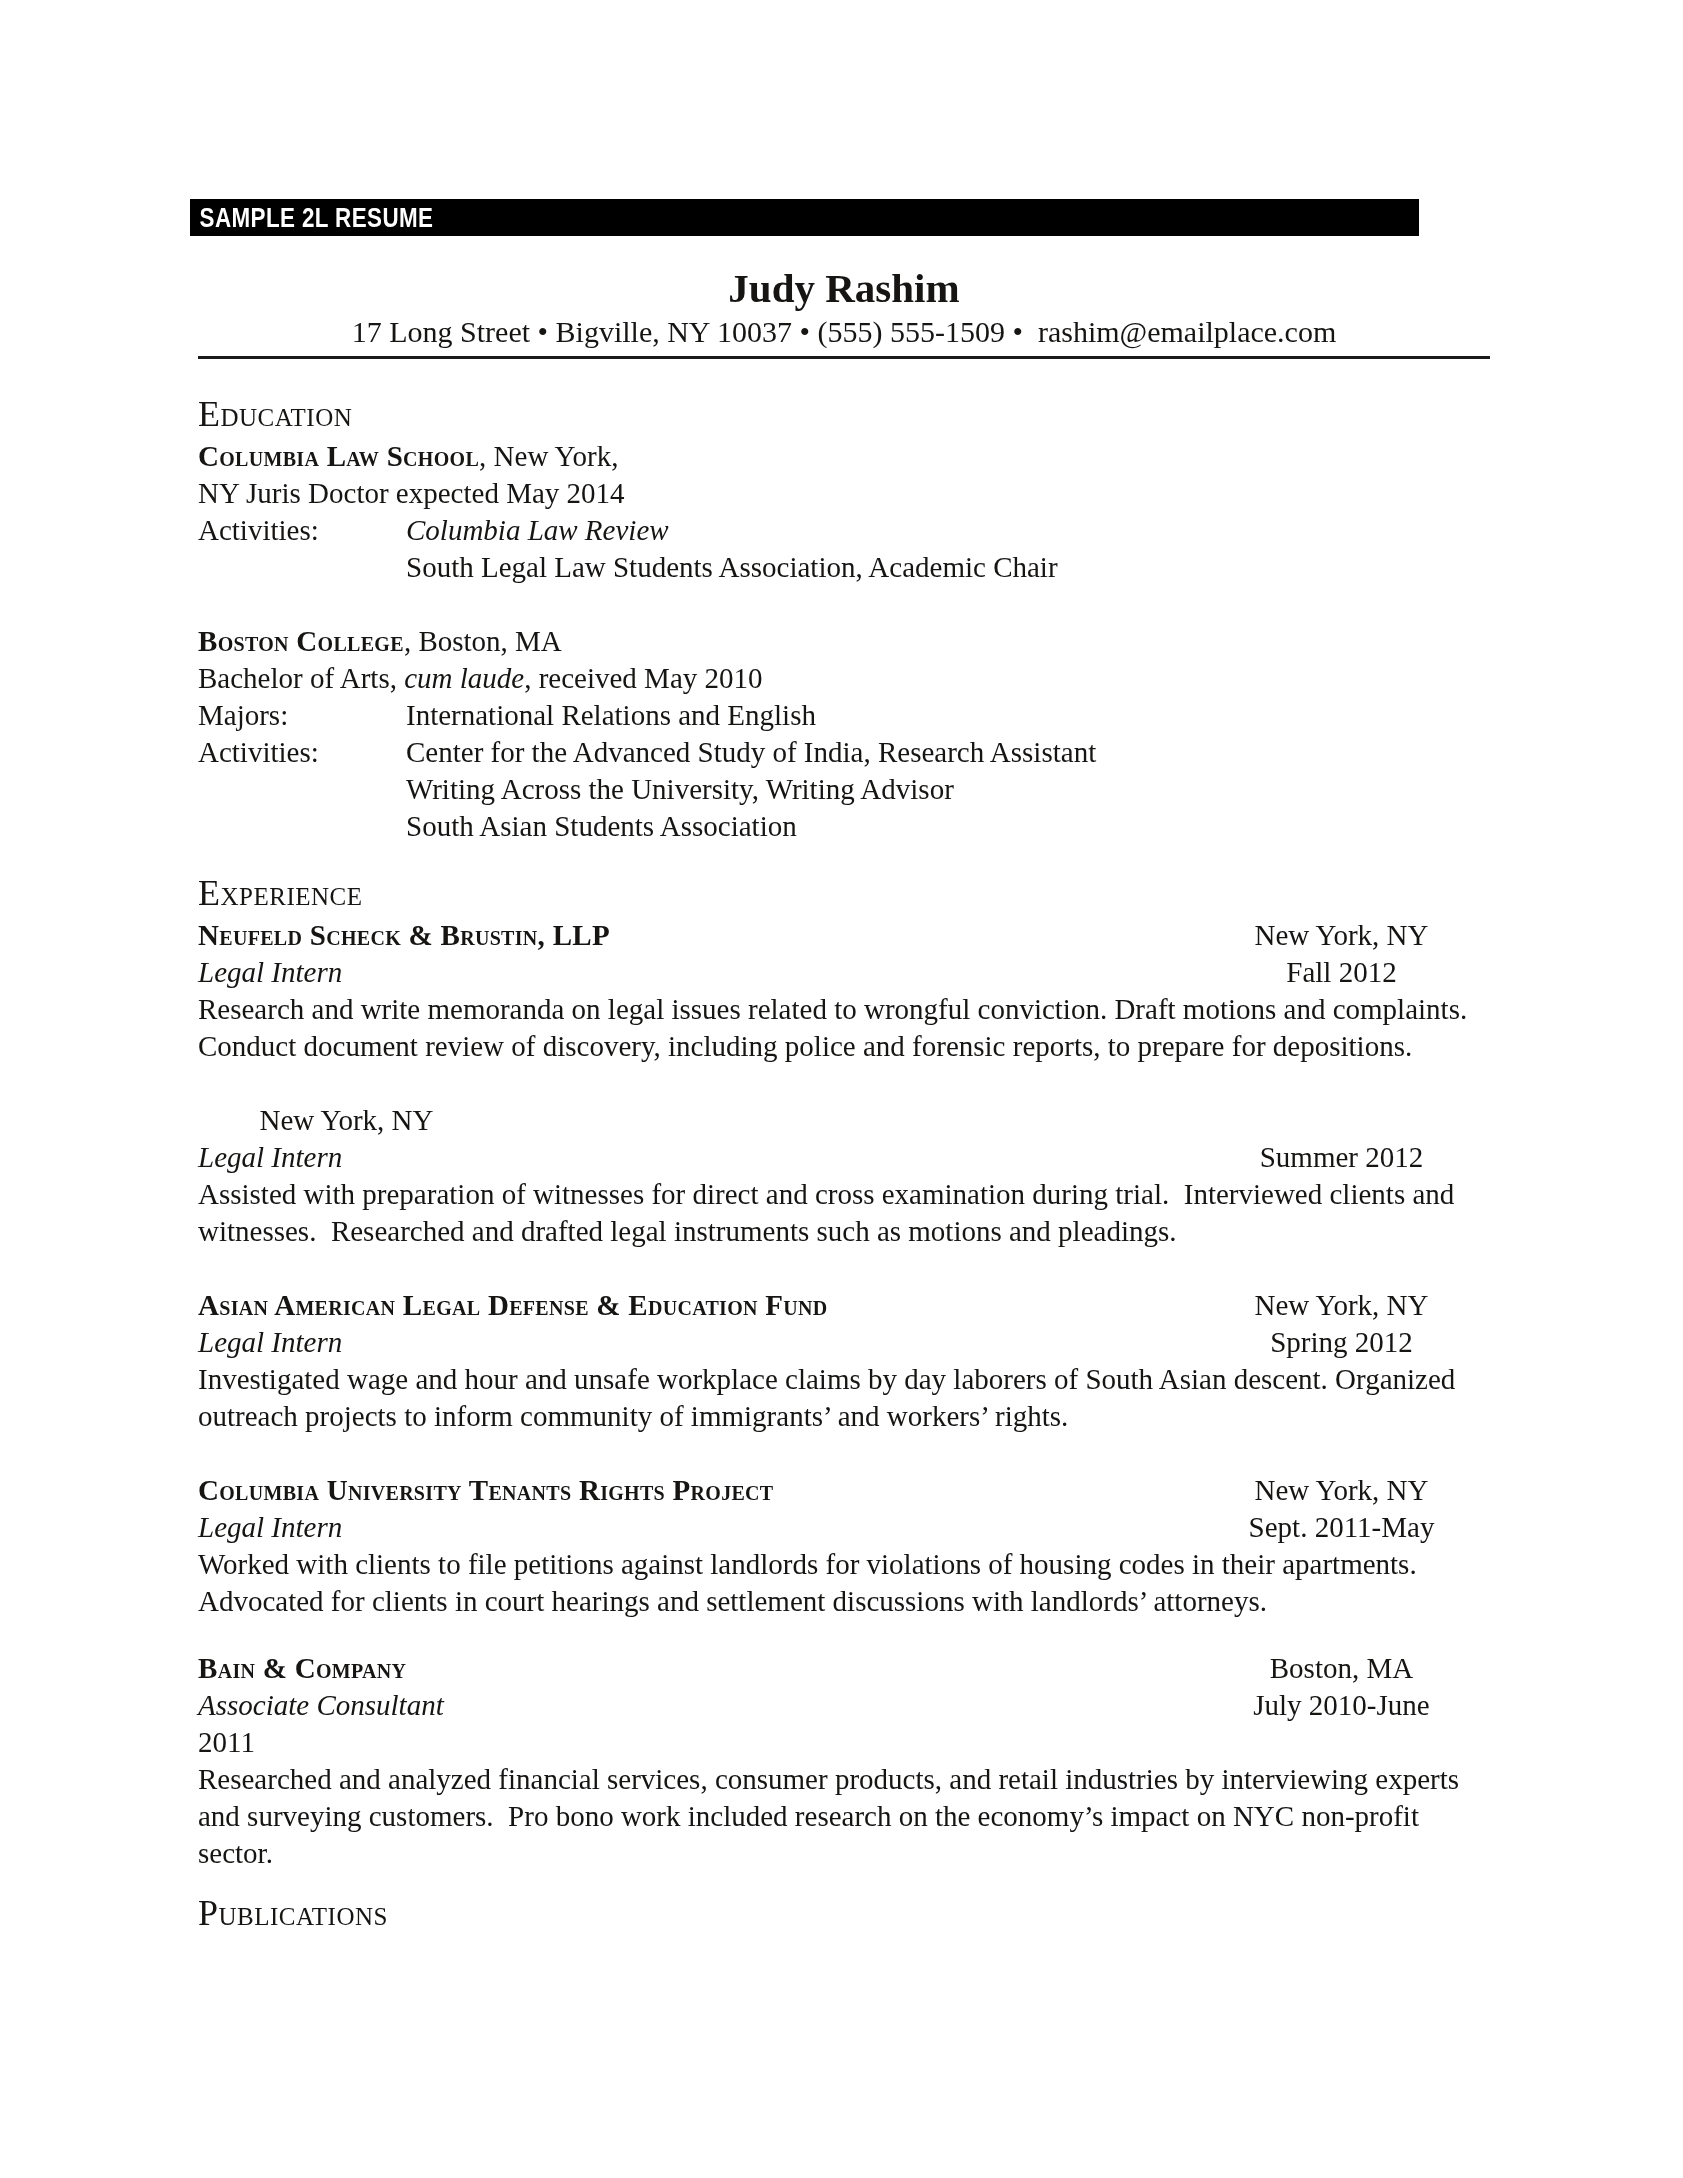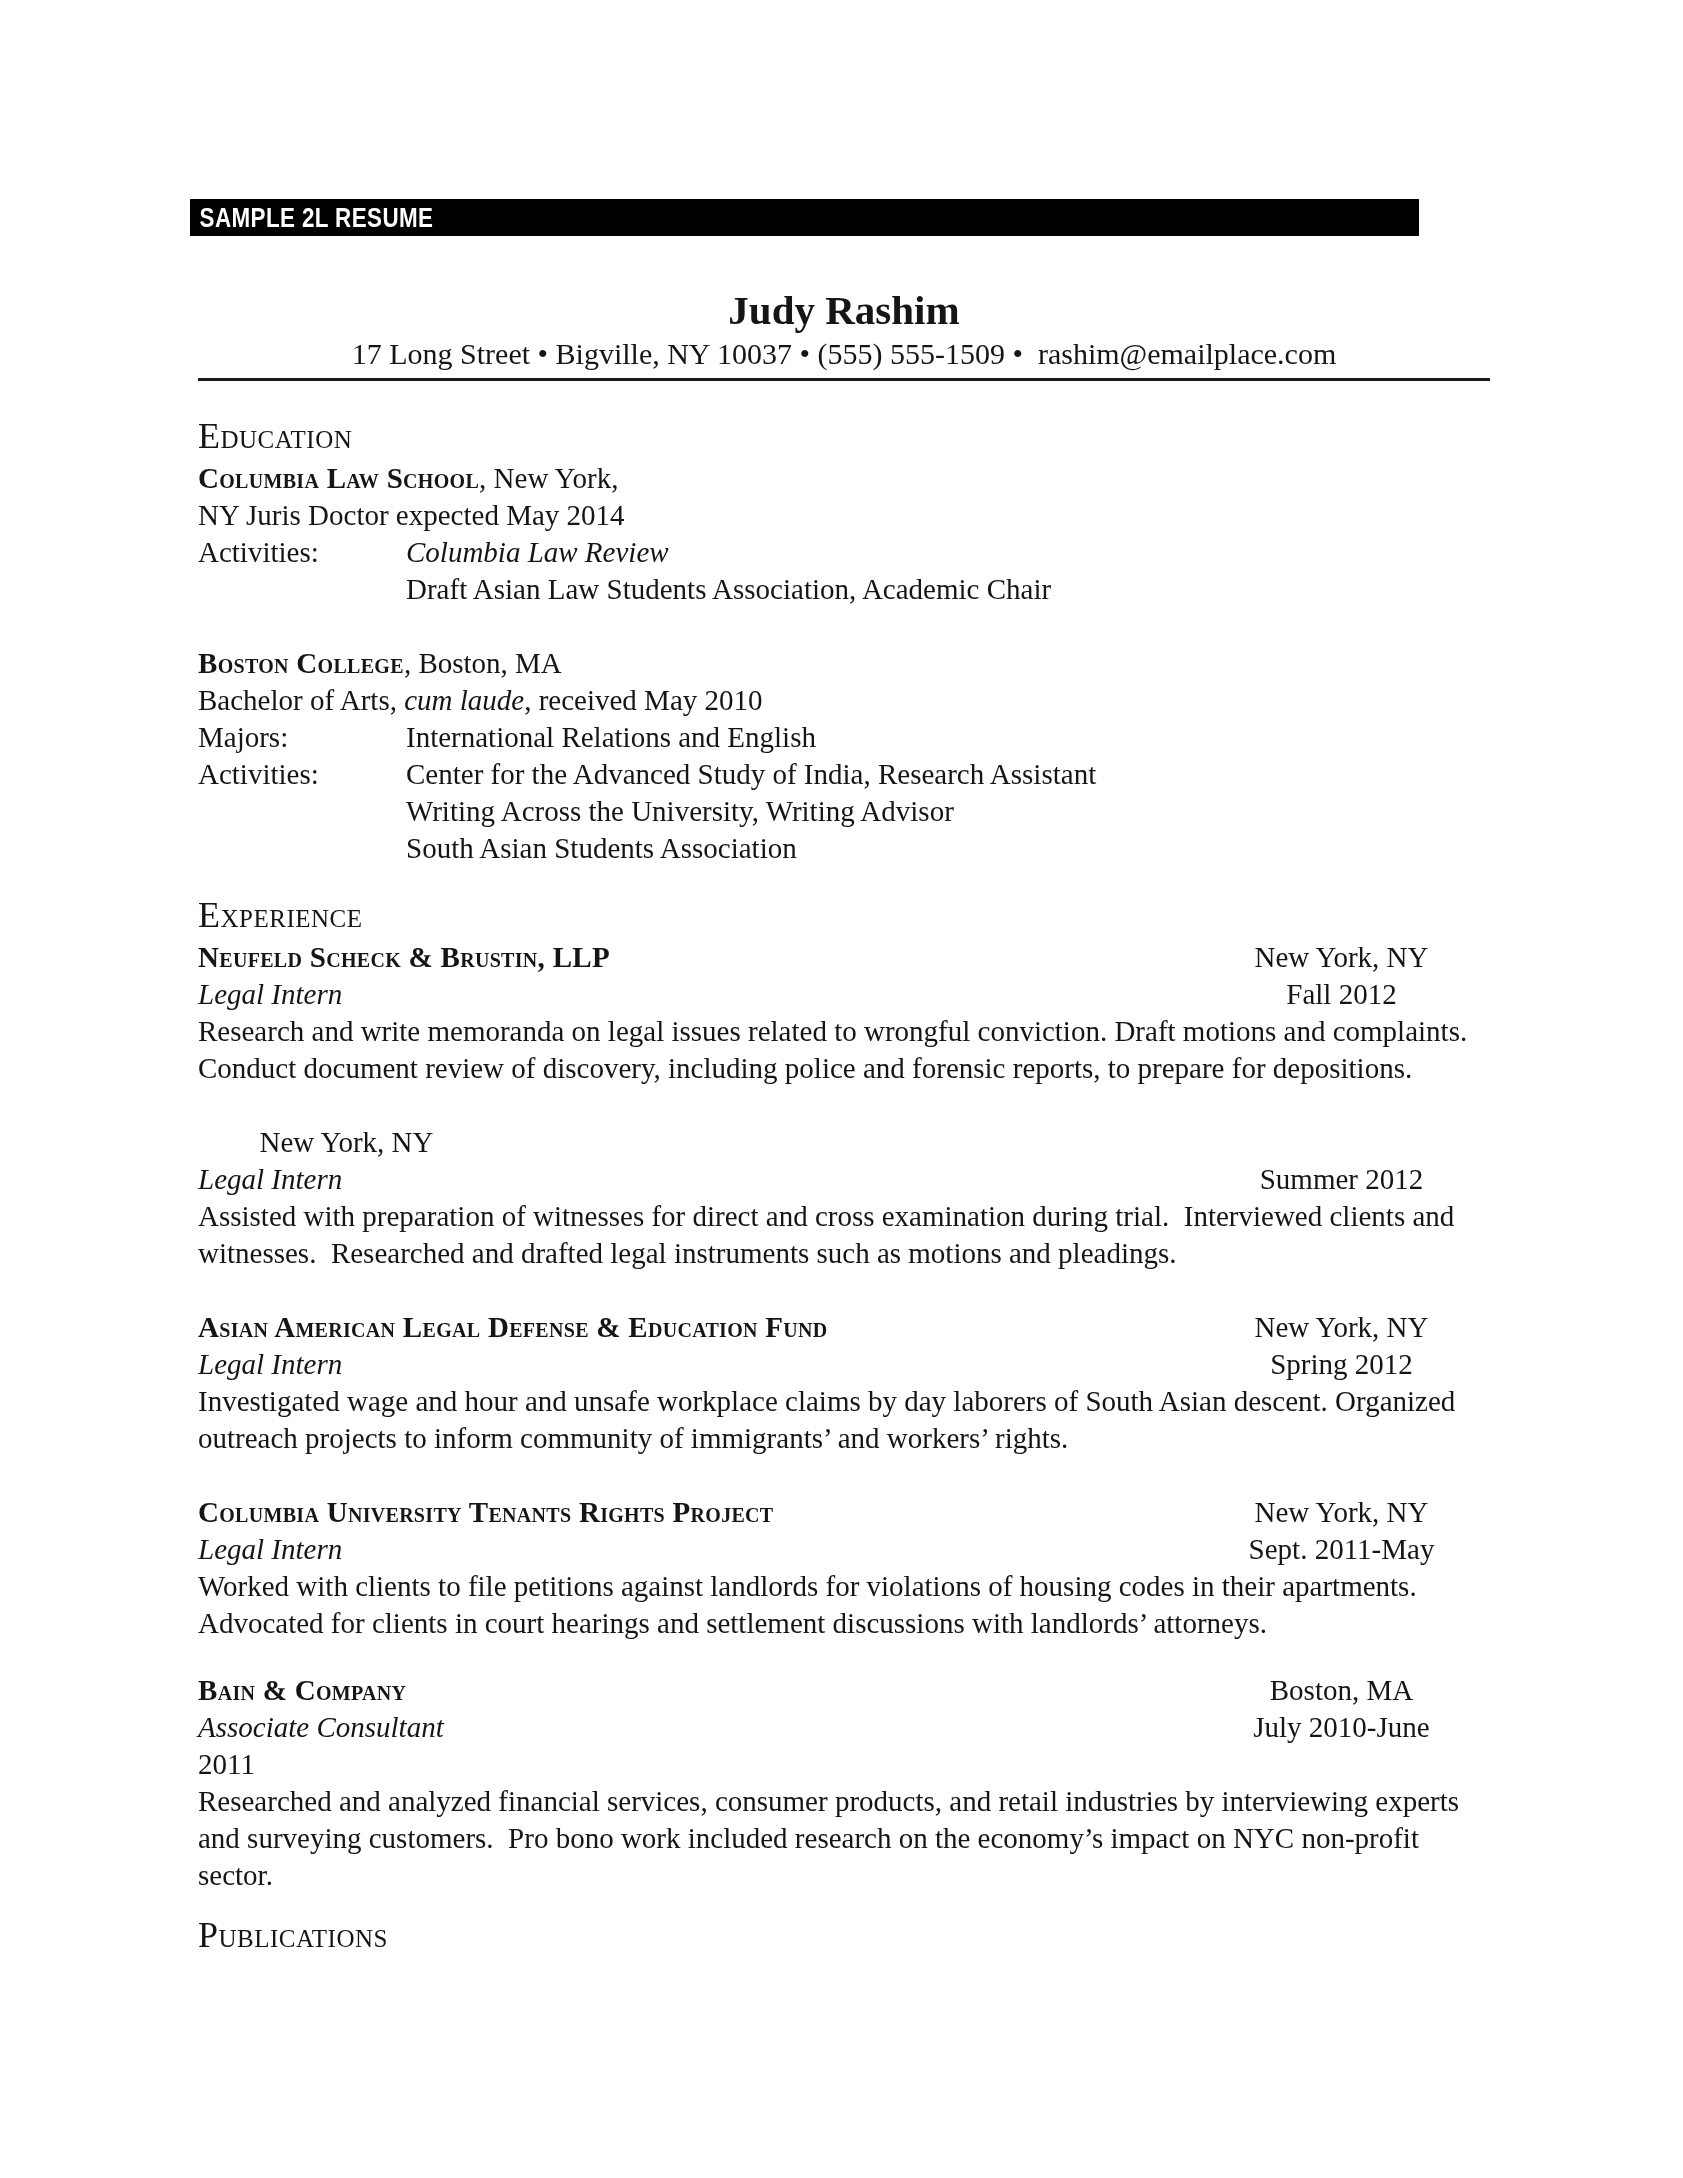--- a/index.html
+++ b/index.html
@@ -22,21 +22,21 @@
     font-family:"Liberation Sans","DejaVu Sans",sans-serif;
     font-weight:bold;
     font-size:28px;
     letter-spacing:0.5px;
     transform:scaleX(0.80);
     transform-origin:left center;
     padding-left:12px;
     white-space:nowrap;
   }
   .content {
-    position:absolute; left:198px; top:267px; width:1292px;
+    position:absolute; left:198px; top:245px; width:1292px;
     font-size:29px; line-height:37px;
   }
   .name {
     text-align:center;
     font-size:41px; line-height:50px;
     font-weight:bold;
     margin-top:18px;
   }
   .contact {
     text-align:center;
@@ -92,21 +92,21 @@
       <div class="line">
         <span class="org">Columbia Law School</span><span>, New York,</span>
       </div>
       <div class="line">NY Juris Doctor expected May 2014</div>
       <div class="detail-row">
         <span class="detail-label">Activities:</span>
         <span class="italic">Columbia Law Review</span>
       </div>
       <div class="detail-row">
         <span class="detail-label"></span>
-        <span>Draft Asian Law Students Association, Academic Chair</span>
+        <span>South Legal Law Students Association, Academic Chair</span>
       </div>
     </div>
 
     <div class="entry-gap">
       <div class="line">
         <span class="org">Boston College</span><span>, Boston, MA</span>
       </div>
       <div class="line"><span>Bachelor of Arts, </span><span style="font-style: italic;">cum laude</span><span>, received May 2010</span></div>
       <div class="detail-row">
         <span class="detail-label">Majors:</span>

